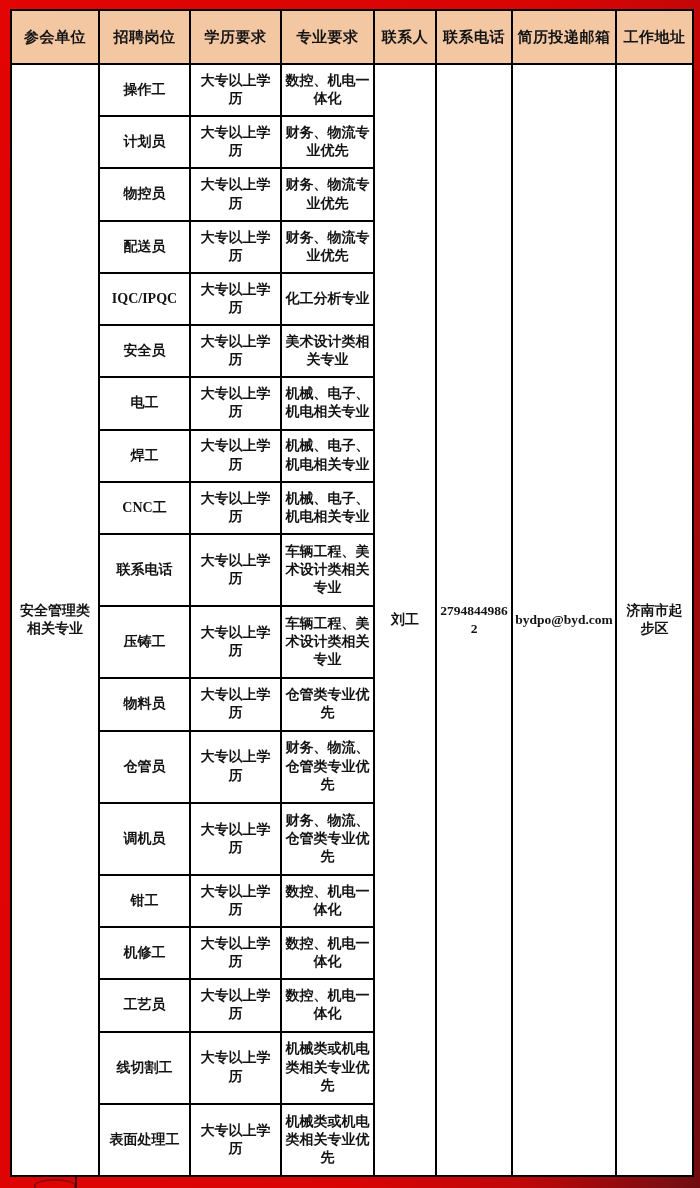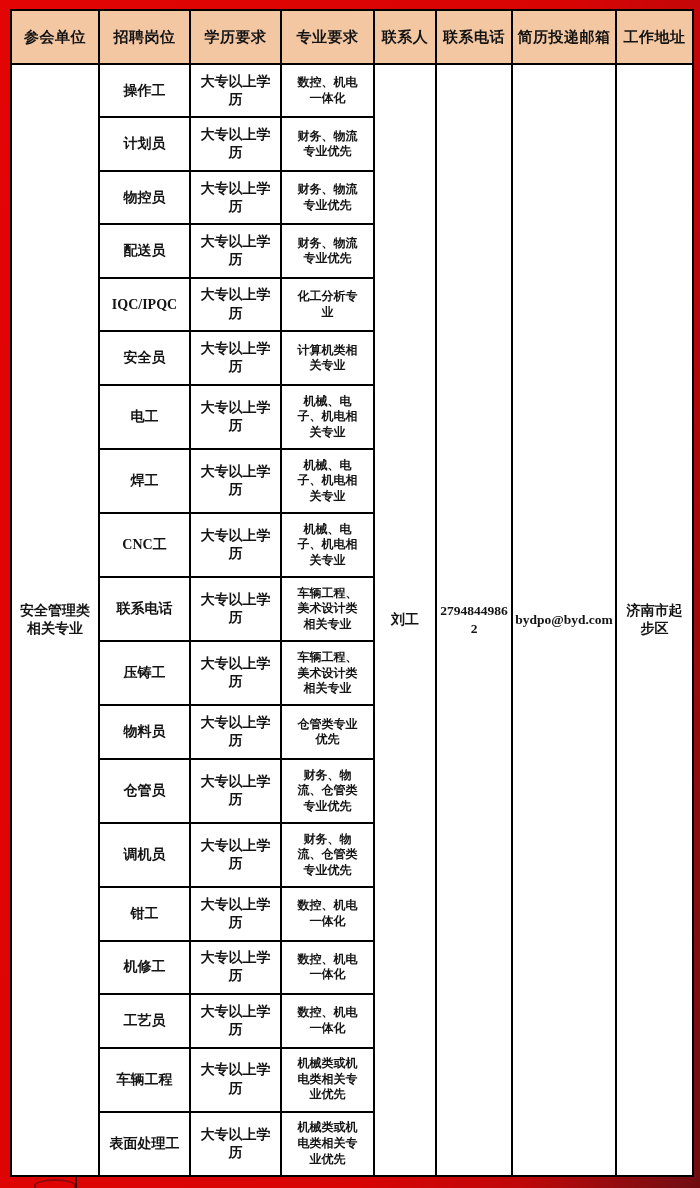--- a/index.html
+++ b/index.html
@@ -31,21 +31,21 @@
     padding: 2px 3px;
     word-break: break-word;
   }
   thead th {
     background: #f4c7a3;
     height: 54px;
     font-size: 15px;
     letter-spacing: 0.5px;
   }
   td { font-size: 14px; line-height: 1.3; background: #ffffff; }
-  td.major { font-size: 12px; padding: 1px 10px; }
+  td.major { font-size: 14px; padding: 1px 2px; }
   td.company { font-size: 14px; }
   td.phone, td.email { font-size: 13.5px; padding: 1px 1px; }
   col.c-unit     { width: 88px; }
   col.c-position { width: 91px; }
   col.c-edu      { width: 91px; }
   col.c-major    { width: 93px; }
   col.c-person   { width: 62px; }
   col.c-phone    { width: 76px; }
   col.c-email    { width: 104px; }
   col.c-addr     { width: 77px; }
@@ -118,21 +118,21 @@
           <td class="major">财务、物流专业优先</td>
         </tr>
         <tr>
           <td>IQC/IPQC</td>
           <td>大专以上学历</td>
           <td class="major">化工分析专业</td>
         </tr>
         <tr>
           <td>安全员</td>
           <td>大专以上学历</td>
-          <td class="major">计算机类相关专业</td>
+          <td class="major">美术设计类相关专业</td>
         </tr>
         <tr>
           <td>电工</td>
           <td>大专以上学历</td>
           <td class="major">机械、电子、机电相关专业</td>
         </tr>
         <tr>
           <td>焊工</td>
           <td>大专以上学历</td>
           <td class="major">机械、电子、机电相关专业</td>
@@ -176,21 +176,21 @@
           <td>机修工</td>
           <td>大专以上学历</td>
           <td class="major">数控、机电一体化</td>
         </tr>
         <tr>
           <td>工艺员</td>
           <td>大专以上学历</td>
           <td class="major">数控、机电一体化</td>
         </tr>
         <tr>
-          <td>车辆工程</td>
+          <td>线切割工</td>
           <td>大专以上学历</td>
           <td class="major">机械类或机电类相关专业优先</td>
         </tr>
         <tr>
           <td>表面处理工</td>
           <td>大专以上学历</td>
           <td class="major">机械类或机电类相关专业优先</td>
         </tr>
       </tbody>
   </table>

